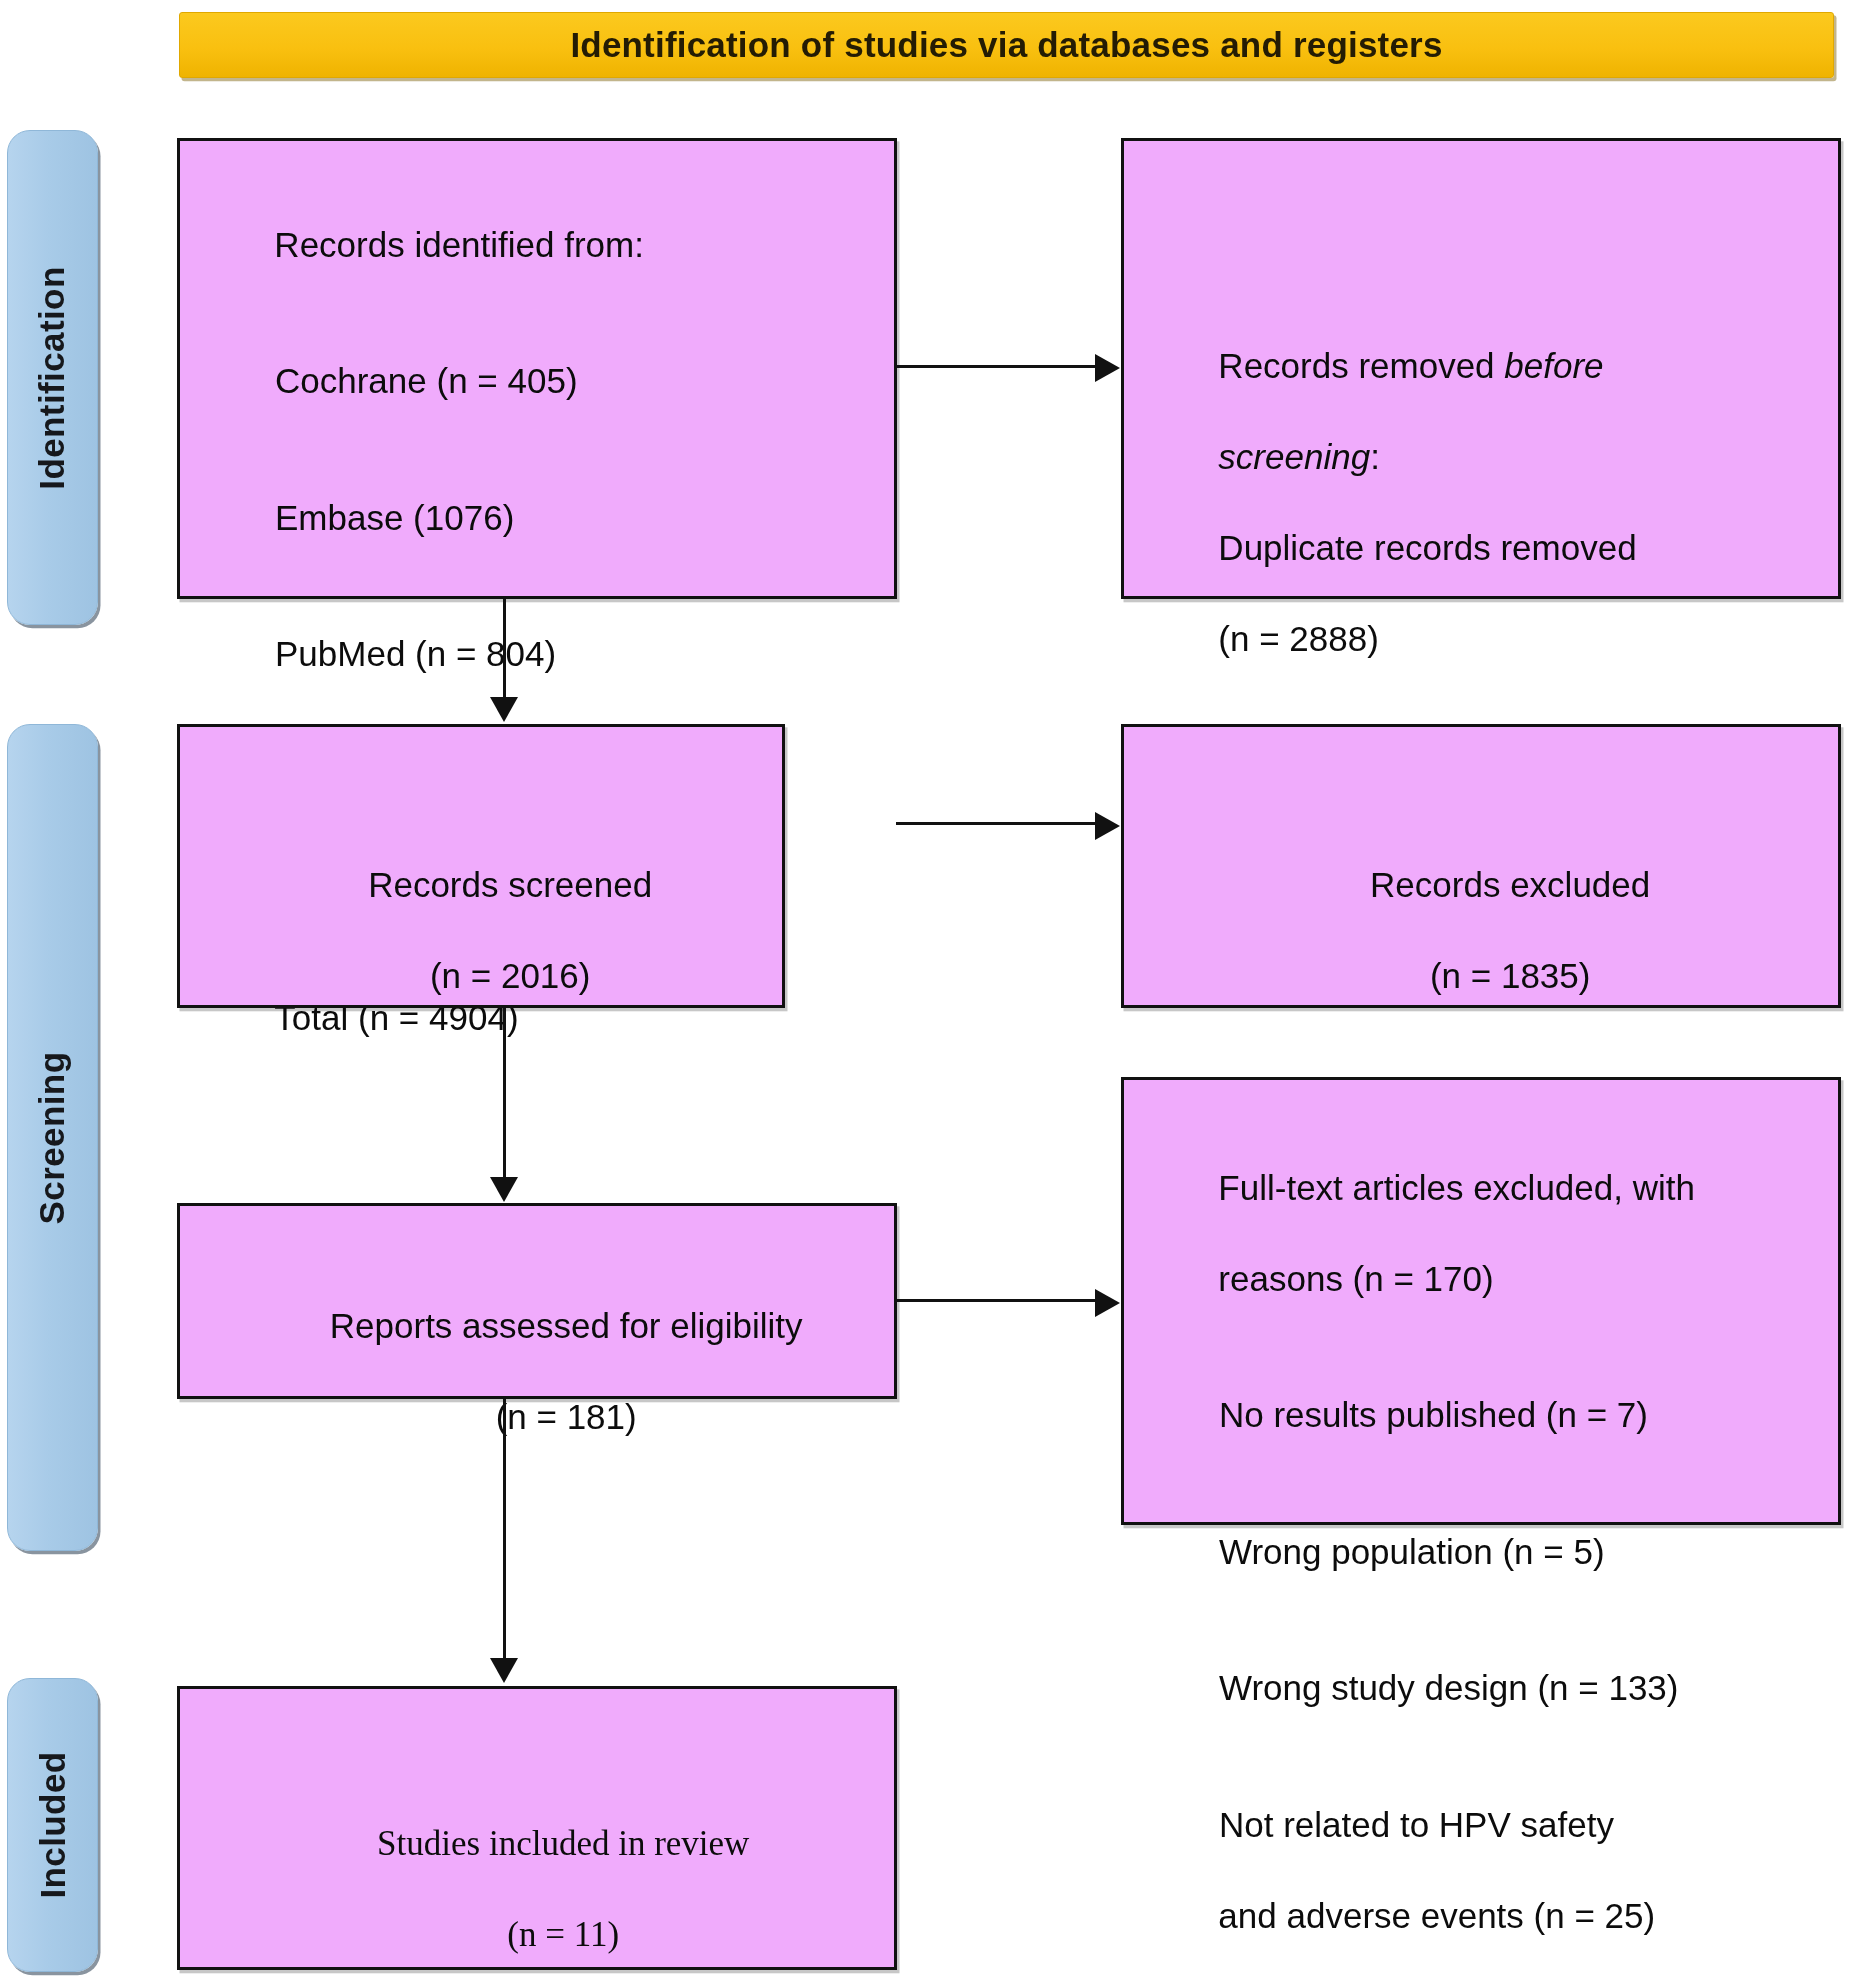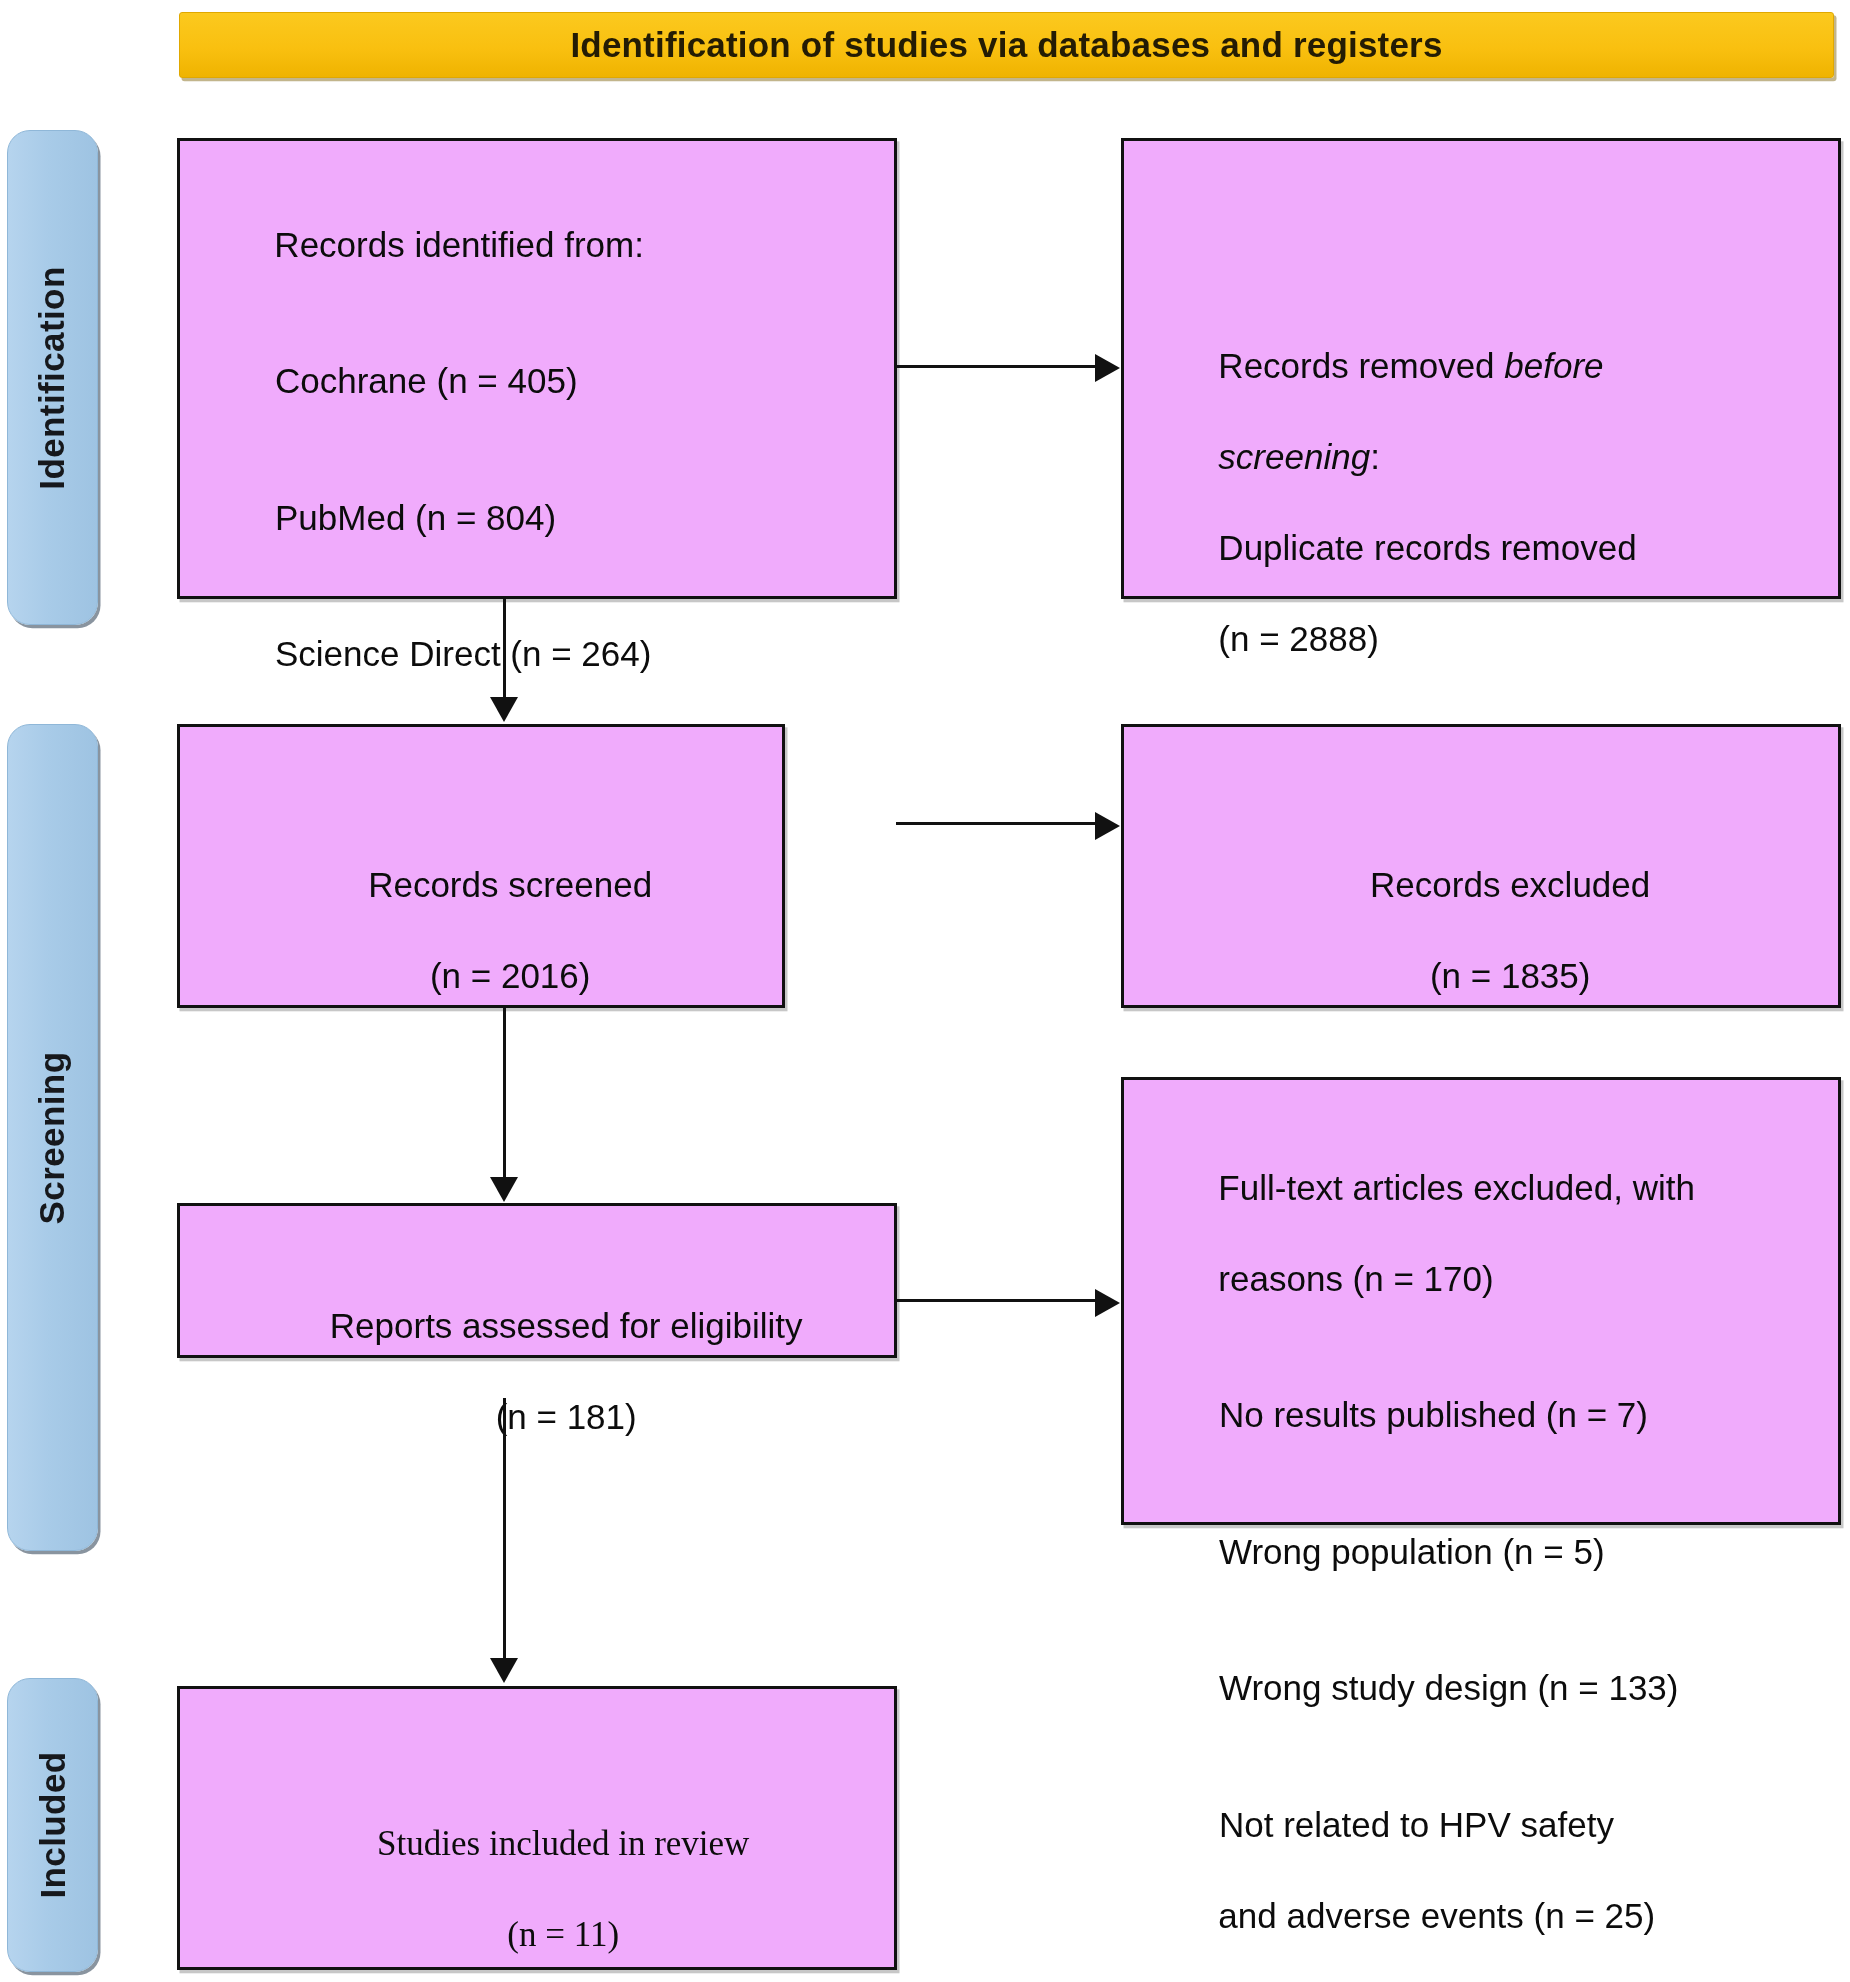--- a/index.html
+++ b/index.html
@@ -90,21 +90,21 @@
     text-align: center;
   }
   .indent-1 { padding-left: 59px; display: block; }
   .ital { font-style: italic; }
 
   
   #box-identified     { left: 177px;  top: 138px;  width: 720px;  height: 461px; }
   #box-removed        { left: 1121px; top: 138px;  width: 720px;  height: 461px; }
   #box-screened       { left: 177px;  top: 724px;  width: 608px;  height: 284px; }
   #box-excluded       { left: 1121px; top: 724px;  width: 720px;  height: 284px; }
-  #box-eligibility    { left: 177px;  top: 1203px; width: 720px;  height: 155px; }
+  #box-eligibility    { left: 177px;  top: 1203px; width: 720px;  height: 196px; }
   #box-fulltext       { left: 1121px; top: 1077px; width: 720px;  height: 448px; }
   #box-included       { left: 177px;  top: 1686px; width: 720px;  height: 284px; font-family: Liberation Serif, serif; }
 
   
   #box-identified  .box-text { top: 35px; }
   #box-removed     .box-text { top: 156px; }
   #box-screened    .box-text { top: 89px; }
   #box-excluded    .box-text { top: 89px; }
   #box-eligibility .box-text { top: 51px; }
   #box-fulltext    .box-text { top: 39px; }
@@ -174,20 +174,21 @@
     <span class="rail-label">Screening</span>
   </div>
   <div class="rail" id="rail-included">
     <span class="rail-label">Included</span>
   </div>
 
   <div class="box" id="box-identified">
     <div class="box-text">
       <span>Records identified from:</span><br>
       <span class="indent-1">Cochrane (n = 405)</span>
+      <span class="indent-1">Embase (1076)</span>
       <span class="indent-1">PubMed (n = 804)</span>
       <span class="indent-1">Science Direct (n = 264)</span>
       <span class="indent-1">Scopus (n = 1237)</span>
       <span>Total (n = 4904)</span>
     </div>
   </div>
 
   <div class="box" id="box-removed">
     <div class="box-text">
       <span>Records removed </span><span class="ital">before</span><br>

